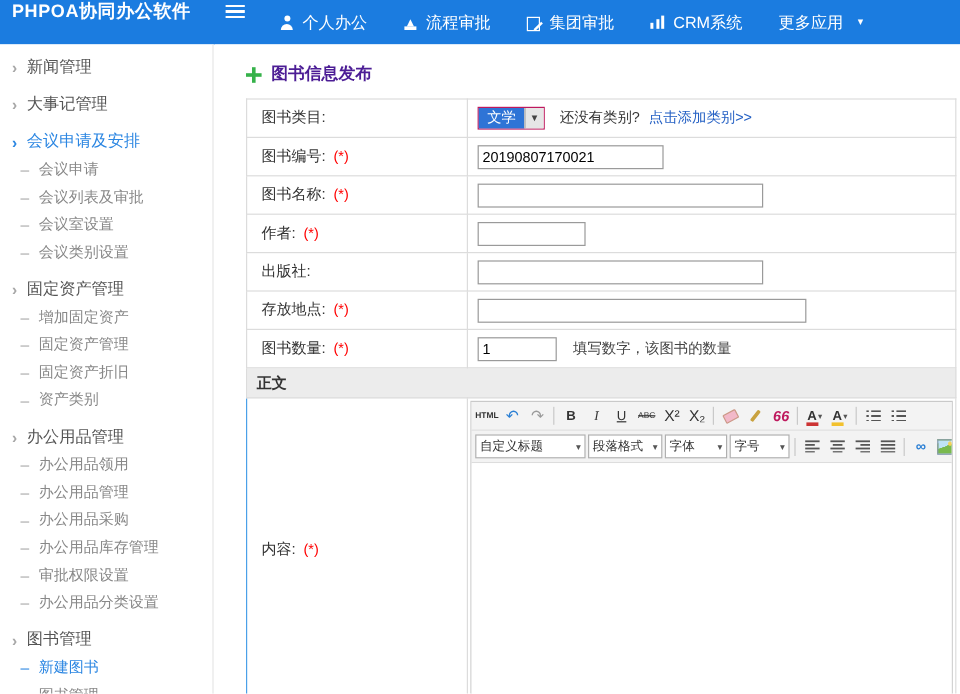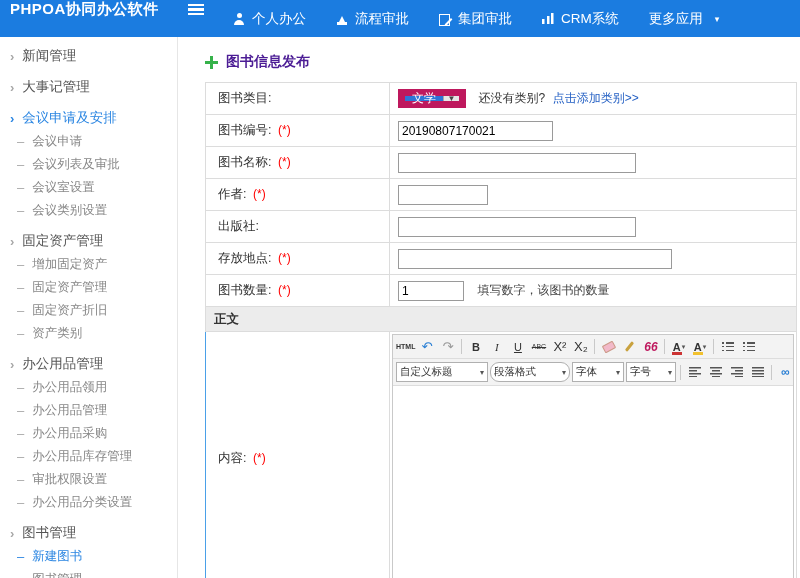--- a/index.html
+++ b/index.html
@@ -53,21 +53,21 @@
   .form-table{width:100%;border-collapse:collapse;table-layout:fixed;}
   .form-table td{border:1px solid #dcdcdc;font-size:12.5px;color:#333;height:32px;}
   td.lbl{width:184px;padding-left:12px;}
   td.fld{padding-left:8px;}
   .req{color:#f00;margin-left:3px;font-size:12px;}
 
   .txt{height:20px;border:1px solid #9a9a9a;font-size:12px;padding:0 3px;
     font-family:inherit;vertical-align:middle;}
   .w155{width:155px}.w240{width:238px}.w90{width:90px}.w275{width:274px}.w68{width:66px}
 
-  .cat-select{display:inline-flex;align-items:stretch;border:7px solid #be185d;height:19px;
+  .cat-select{display:inline-flex;align-items:stretch;border:1px solid #be185d;height:19px;
     background:#fff;vertical-align:middle;cursor:pointer;}
   .cat-val{background:#2e74d6;color:#fff;font-size:12px;padding:0 7px;display:flex;align-items:center;}
   .cat-arrow{width:16px;background:#e6e6e6;border-left:1px solid #aaa;font-size:8px;
     display:flex;align-items:center;justify-content:center;color:#444;}
   .cat-hint{margin-left:9px;font-size:12px;color:#333;}
   .cat-link{margin-left:4px;font-size:12px;color:#2460c4;cursor:pointer;text-decoration:none;}
   .qty-hint{margin-left:10px;font-size:12px;color:#444;}
 
   td.section-td{background:#ececec;font-weight:bold;height:25px;padding-left:8px;font-size:12.5px;}
 
@@ -353,21 +353,21 @@
                 <span class="ed-btn g-hl">A<span class="mini-caret">▾</span></span>
                 <i class="ed-sep"></i>
                 <span class="ed-btn i-list"></span>
                 <span class="ed-btn i-list"></span>
               </div>
           <div class="ed-toolbar ed-toolbar2" id="tb2">
                 <span class="ed-select" style="width: 92px;">
                   <span>自定义标题</span>
                   <span class="ed-caret">▾</span>
                 </span>
-                <span class="ed-select" style="width: 80px; border-radius: 9px;">
+                <span class="ed-select" style="width: 62px;">
                   <span>段落格式</span>
                   <span class="ed-caret">▾</span>
                 </span>
                 <span class="ed-select" style="width: 52px;">
                   <span>字体</span>
                   <span class="ed-caret">▾</span>
                 </span>
                 <span class="ed-select" style="width: 50px;">
                   <span>字号</span>
                   <span class="ed-caret">▾</span>

